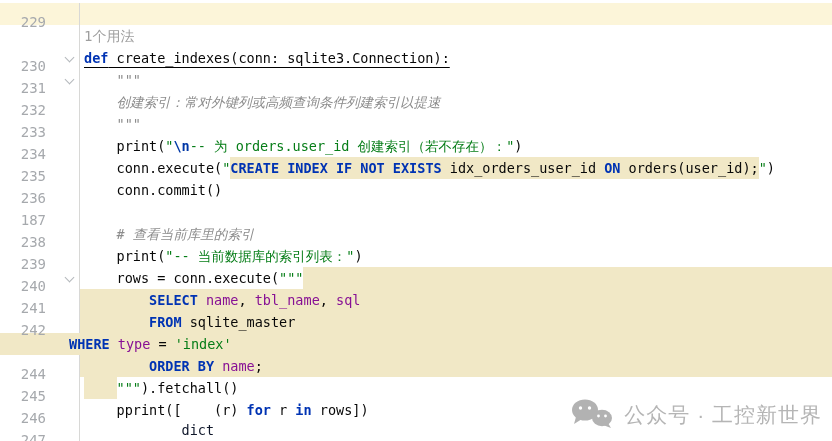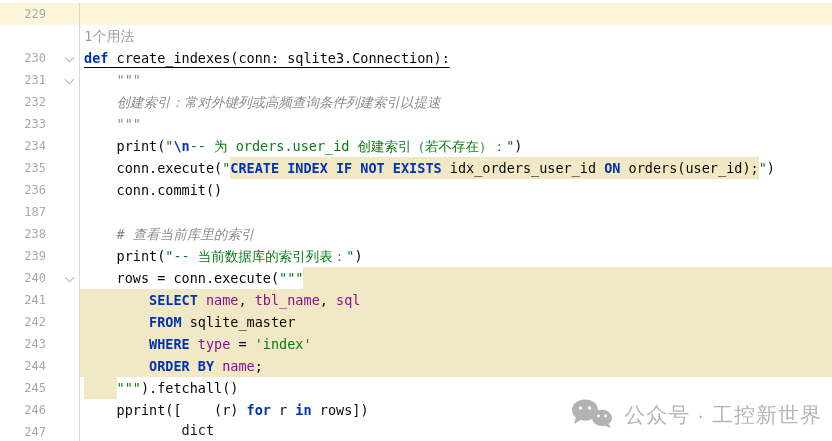--- a/index.html
+++ b/index.html
@@ -8,22 +8,22 @@
     font-family:"DejaVu Sans Mono","Liberation Mono",monospace;
     position:relative;
   }
   .editor{position:absolute;inset:0;padding-top:3px;}
   .line{display:flex;height:22px;line-height:22px;font-size:13.5px;}
   .gutter{
     flex:0 0 80px;width:80px;position:relative;
     border-right:1px solid #d8d8d6;box-sizing:border-box;
   }
   .num{
-    position:absolute;right:33px;top:0;color:#a6a9ad;
-    font-size:12px;line-height:22px;text-align:right;
+    position:absolute;right:33px;top:8px;color:#a6a9ad;
+    font-size:14px;line-height:22px;text-align:right;
   }
   .fold{position:absolute;right:6px;top:7px;width:8px;height:8px;cursor:pointer;}
   .fold::before{
     content:"";display:block;width:6px;height:6px;margin-left:1px;
     border-right:1.4px solid #b4b8bc;border-bottom:1.4px solid #b4b8bc;
     transform:rotate(45deg);
   }
   .code{flex:1 1 auto;display:flex;padding-left:4px;min-width:0;}
   .code span{white-space:pre;}
   .fill{flex:1 1 auto;}
@@ -199,23 +199,20 @@
       <div class="gutter">
         <span class="num">242</span>
       </div>
       <div class="code codebg">
         <span class="pl">        </span>
         <span class="kw">FROM</span>
         <span class="pl"> sqlite_master</span>
       </div>
     </div>
     <div class="line">
-      <div class="gutter">
-        <span class="num">243</span>
-      </div>
       <div class="code codebg">
         <span class="pl">        </span>
         <span class="kw">WHERE</span>
         <span class="pl"> </span>
         <span class="col">type</span>
         <span class="pl"> = </span>
         <span class="str">'index'</span>
       </div>
     </div>
     <div class="line">

